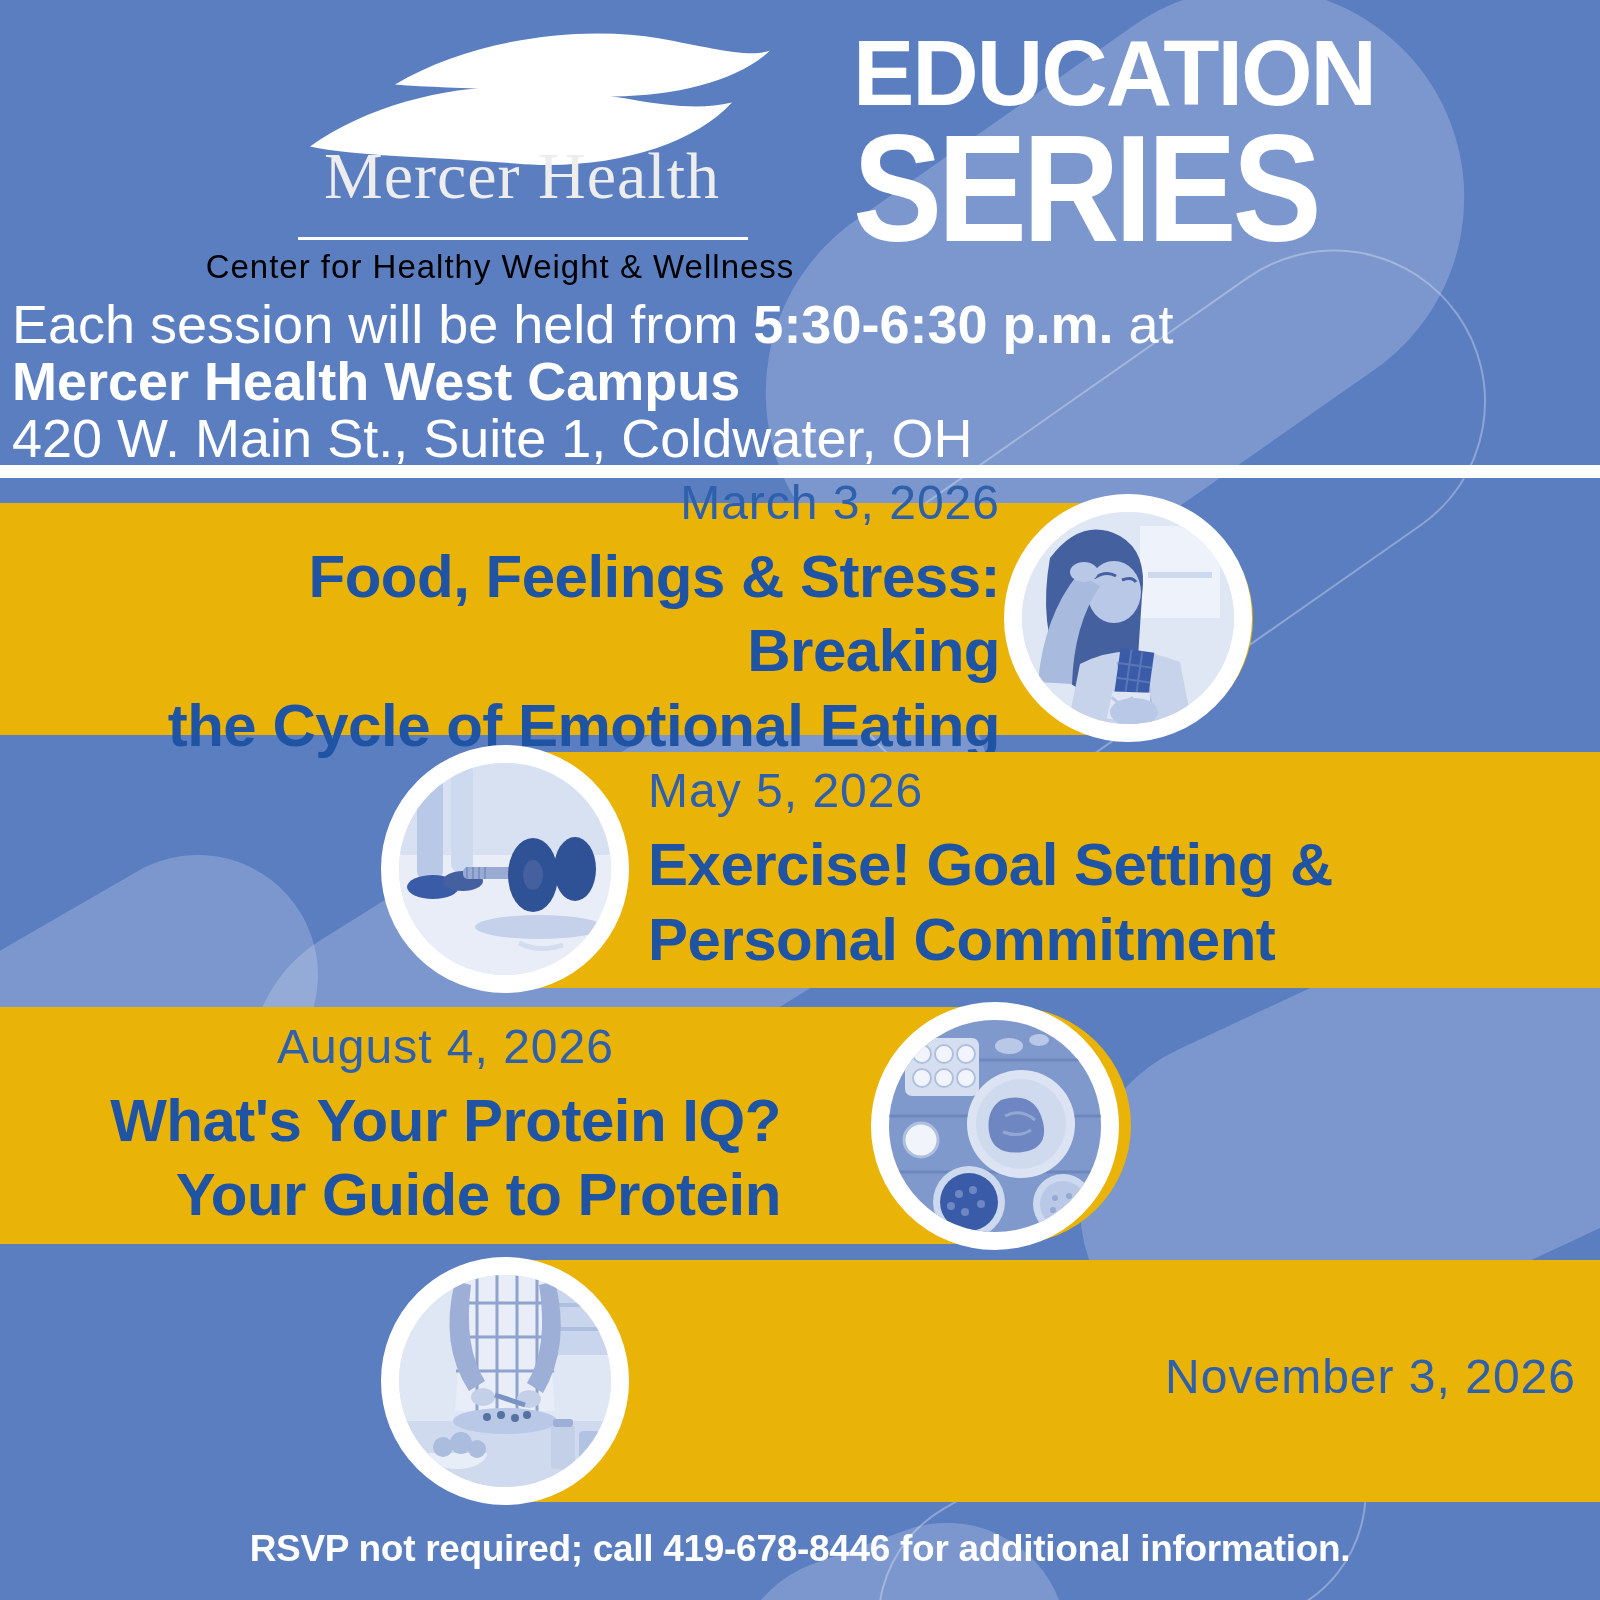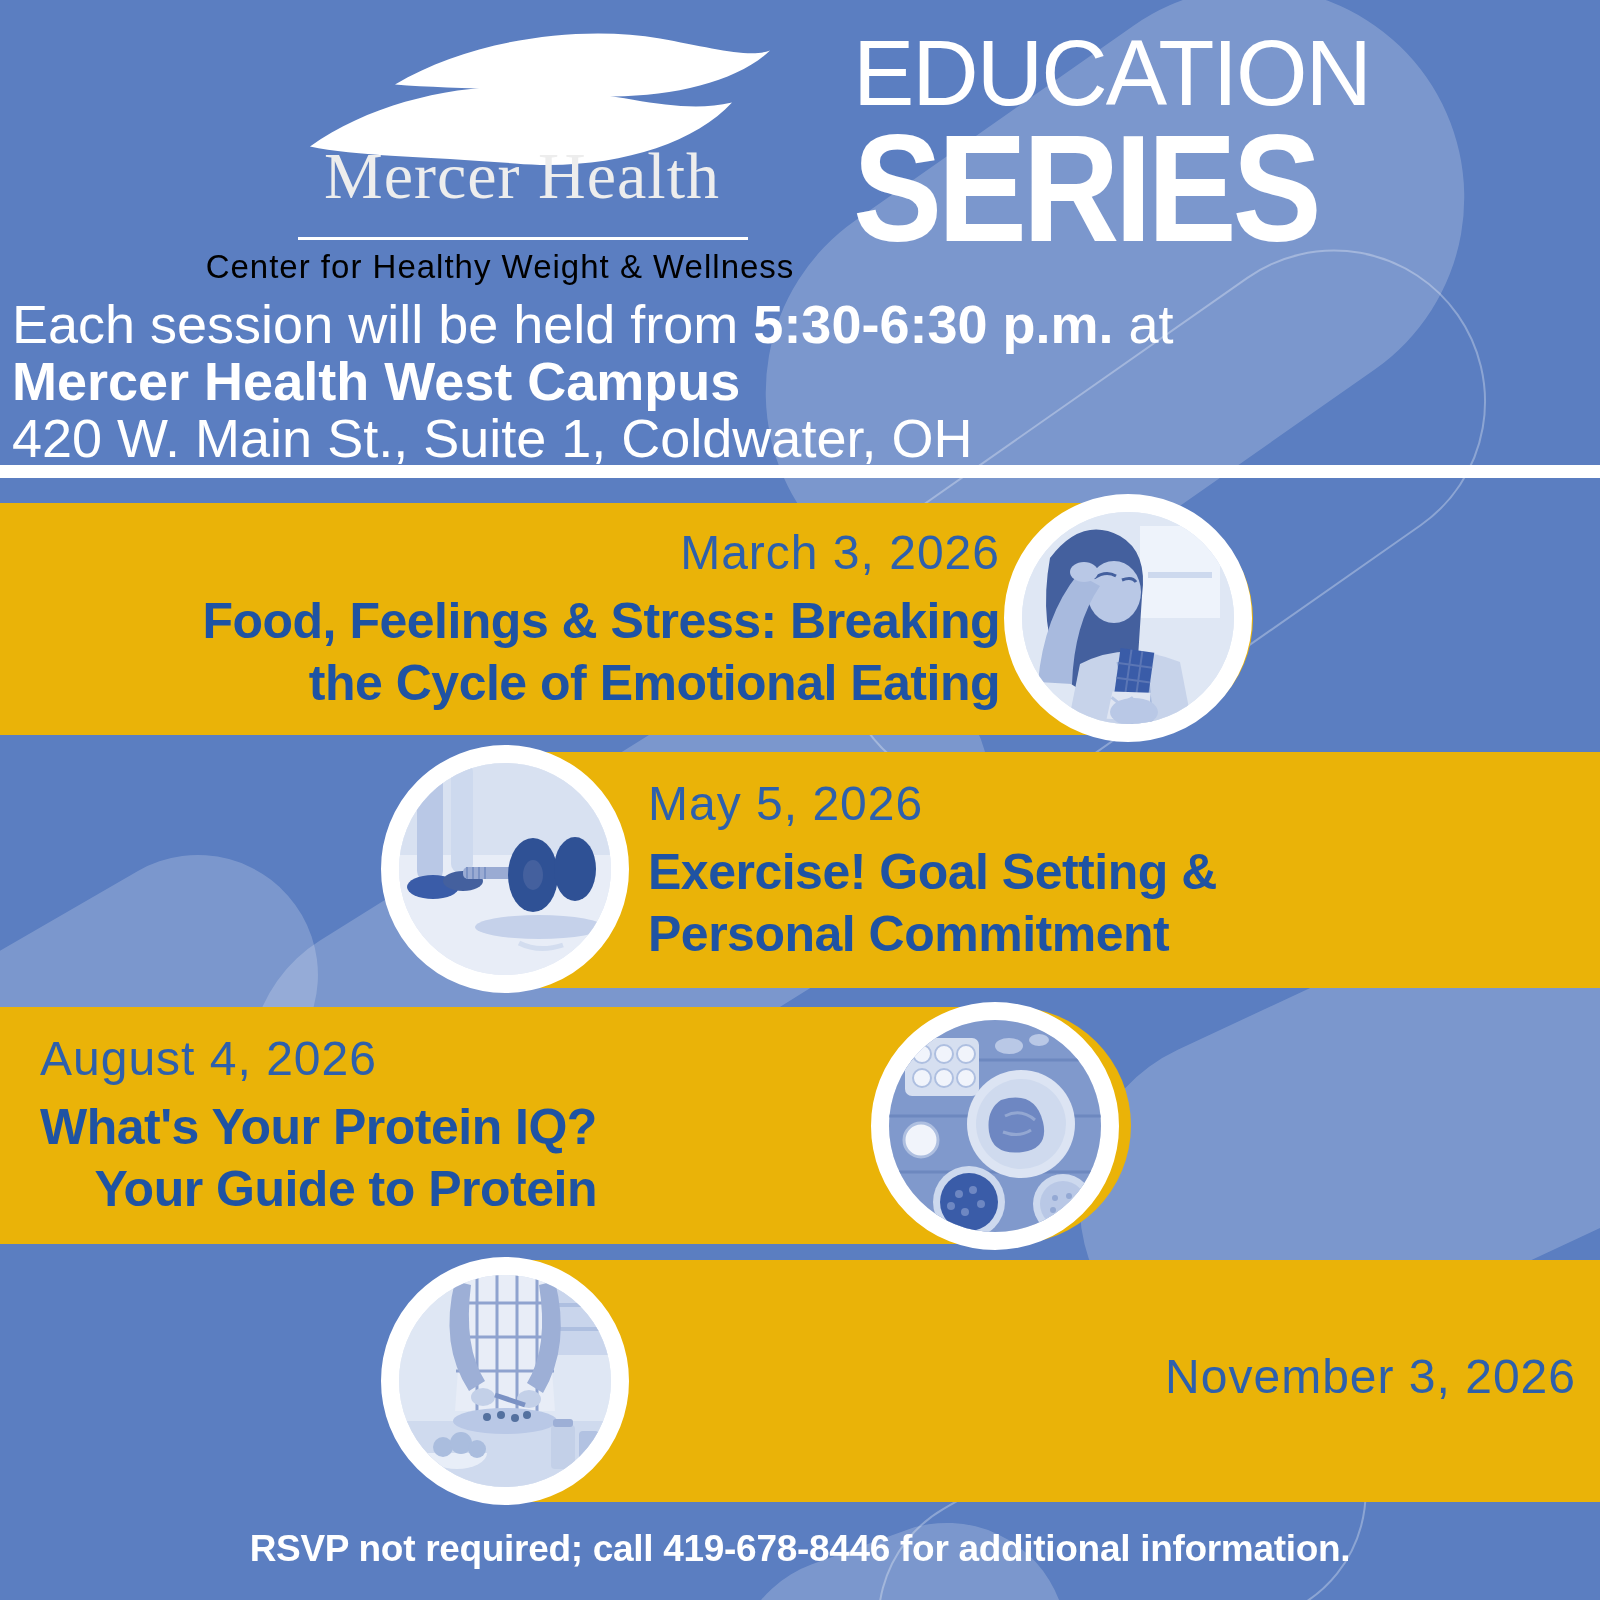--- a/index.html
+++ b/index.html
@@ -18,42 +18,42 @@
   .decoE{left:730px;top:1540px;width:340px;height:240px;transform:rotate(-20deg);}
   .decoF{left:210px;top:780px;width:820px;height:300px;transform:rotate(-32deg);}
   .decoG{left:-90px;top:900px;width:420px;height:240px;transform:rotate(-30deg);}
   
   .logo-waves{position:absolute;left:300px;top:22px;width:470px;height:165px;z-index:1;}
   .logo-word{position:absolute;left:272px;top:138px;width:500px;text-align:center;
     font-family:"Liberation Serif",serif;font-size:66px;color:#ededed;z-index:1;letter-spacing:1px;}
   .logo-underline{position:absolute;left:298px;top:237px;width:450px;height:3px;background:#ffffff;z-index:1;}
   .logo-tag{position:absolute;left:190px;top:248px;width:620px;text-align:center;
     font-size:33px;color:#000000;letter-spacing:1px;z-index:1;}
-  .edu-title{position:absolute;left:853px;top:30px;z-index:1;color:#ffffff;font-weight:400;
+  .edu-title{position:absolute;left:853px;top:30px;z-index:1;color:#ffffff;font-weight:700;
     font-size:92px;line-height:0.95;letter-spacing:-2px;white-space:nowrap;}
   .series-title{position:absolute;left:853px;top:112px;z-index:1;color:#ffffff;font-weight:700;
     font-size:152px;line-height:1;letter-spacing:-5px;transform:scaleX(0.88);transform-origin:left top;white-space:nowrap;}
   .intro{position:absolute;left:12px;right:0;top:296px;z-index:1;text-align:left;color:#ffffff;
     font-size:54px;line-height:1.06;}
   .intro .b{font-weight:700;}
   
   .separator{position:absolute;left:0;top:465px;width:1600px;height:13px;background:#ffffff;z-index:1;}
   
   .band{position:absolute;background:#eab308;z-index:2;}
   .band1{top:503px;left:0;width:1253px;height:232px;border-radius:0 116px 116px 0;}
   .band2{top:752px;left:398px;width:1202px;height:236px;border-radius:118px 0 0 118px;}
   .band3{top:1007px;left:0;width:1131px;height:237px;border-radius:0 119px 119px 0;}
   .band4{top:1260px;left:390px;width:1210px;height:242px;border-radius:121px 0 0 121px;}
   .band .content{position:absolute;top:0;bottom:0;display:flex;flex-direction:column;justify-content:center;}
   .band1 .content{left:40px;right:253px;text-align:right;align-items:flex-end;}
   .band2 .content{left:250px;right:30px;text-align:left;align-items:flex-start;}
-  .band3 .content{left:40px;right:280px;text-align:right;align-items:flex-start;}
+  .band3 .content{left:40px;right:280px;text-align:right;align-items:center;}
   .band4 .content{left:255px;right:24px;text-align:left;align-items:flex-end;}
   .session-date{font-size:48px;color:#2e60ac;letter-spacing:1px;margin-bottom:10px;}
-  .session-title{font-size:50px;font-weight:700;color:#1f53a3;line-height:1.24;letter-spacing:-0.5px;}
+  .session-title{font-size:60px;font-weight:700;color:#1f53a3;line-height:1.24;letter-spacing:-0.5px;}
   
   .photo{position:absolute;width:212px;height:212px;border:18px solid #ffffff;border-radius:50%;
     overflow:hidden;z-index:3;background:#dfe7f4;}
   .photo svg{display:block;width:212px;height:212px;}
   .photo1{left:1004px;top:494px;}
   .photo2{left:381px;top:745px;}
   .photo3{left:871px;top:1002px;}
   .photo4{left:381px;top:1257px;}
   
   .footer{position:absolute;left:0;right:0;top:1528px;z-index:2;text-align:center;

